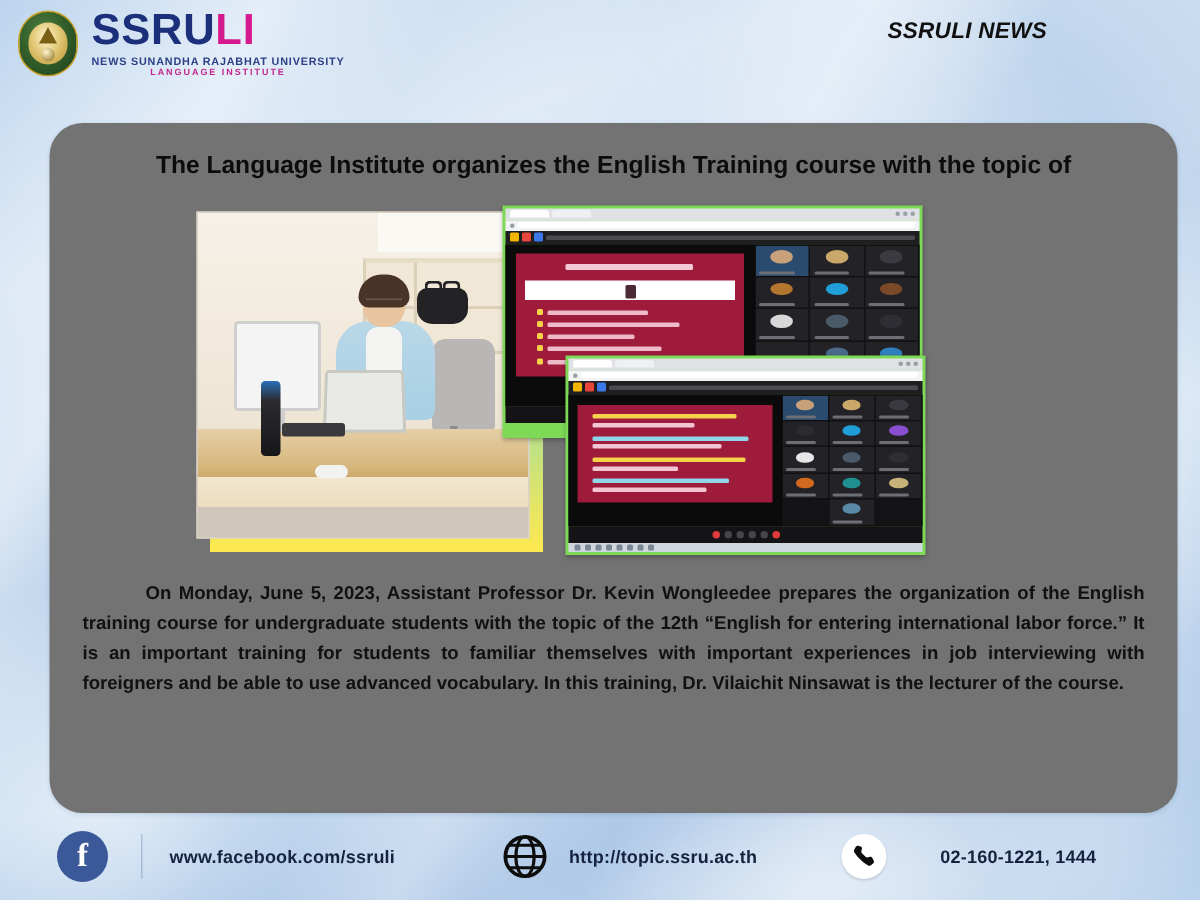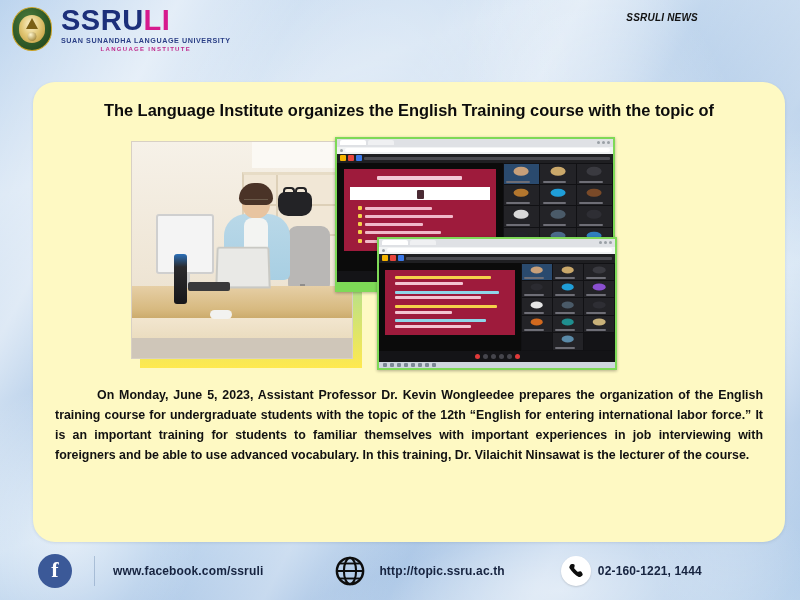--- a/index.html
+++ b/index.html
@@ -70,28 +70,28 @@
     font-size: 7.2px; font-weight: 700; letter-spacing: 0.55px;
     color: #2b3f86; margin-top: 2px; text-align: center;
   }
   .wordmark .sub2 {
     font-size: 6px; font-weight: 700; letter-spacing: 1.3px;
     color: #c02a8c; margin-top: 2px; text-align: center;
   }
 
   .news-tag {
     position: absolute; right: 14px; top: 12px;
-    font-size: 10px; font-weight: 700; font-style: italic;
+    font-size: 15px; font-weight: 700; font-style: italic;
     color: #111; letter-spacing: 0.2px;
   }
 
   
   .card {
     position: absolute; left: 33px; top: 82px; width: 752px; height: 460px;
-    background: #fef9c3;
+    background: #737373;
     border-radius: 22px;
     box-shadow: 0 1px 3px rgba(40,70,110,0.13);
   }
 
   .headline {
     padding: 17px 26px 0 26px;
     text-align: center;
     font-size: 16.4px; font-weight: 700; color: #0c0c0c;
     line-height: 1.38;
   }
@@ -255,21 +255,21 @@
   .sep { width: 1px; height: 30px; background: rgba(90,120,160,0.35); margin-left: 22px; }
   .f-label { font-size: 12px; font-weight: 700; color: #16233f; letter-spacing: 0.15px; }
   .fb-label { margin-left: 18px; }
   .globe { margin-left: 72px; width: 30px; height: 30px; }
   .web-label { margin-left: 14px; }
   .phone-icon {
     margin-left: 56px; width: 30px; height: 30px; border-radius: 50%; background: #fff;
     display: flex; align-items: center; justify-content: center;
     box-shadow: 0 1px 2px rgba(0,0,0,0.15);
   }
-  .tel-label { margin-left: 7px; }
+  .tel-label { margin-left: 36px; }
 </style>
 </head>
 <body>
 
 <div class="bg-base">
   <div class="bg-wave w1"></div>
   <div class="bg-wave w2"></div>
   <div class="bg-wave w3"></div>
   <div class="bg-wave w4"></div>
   <div class="bg-wave w5"></div>
@@ -280,21 +280,21 @@
     <div class="seal">
       <div class="ring"></div>
       <div class="inner"></div>
       <div class="crown"></div>
       <div class="orb"></div>
     </div>
     <div class="wordmark">
       <div class="big">
         <span class="ssru">SSRU</span><span class="li">LI</span>
       </div>
-      <div class="sub1">SUAN SUNANDHA LANGUAGE UNIVERSITY</div>
+      <div class="sub1">NEWS SUNANDHA RAJABHAT UNIVERSITY</div>
       <div class="sub2">LANGUAGE INSTITUTE</div>
     </div>
   </div>
   <div class="news-tag">SSRULI NEWS</div>
 </div>
 
 <div class="card">
 
   <div class="headline">
     <div>The Language Institute organizes the English Training course with the topic of</div>

